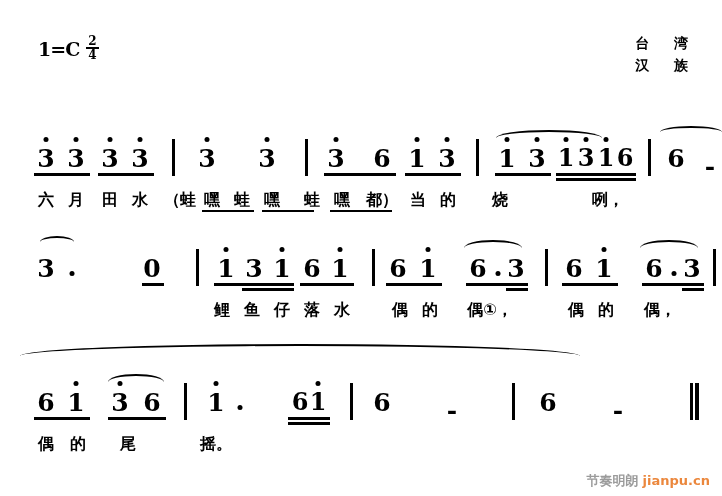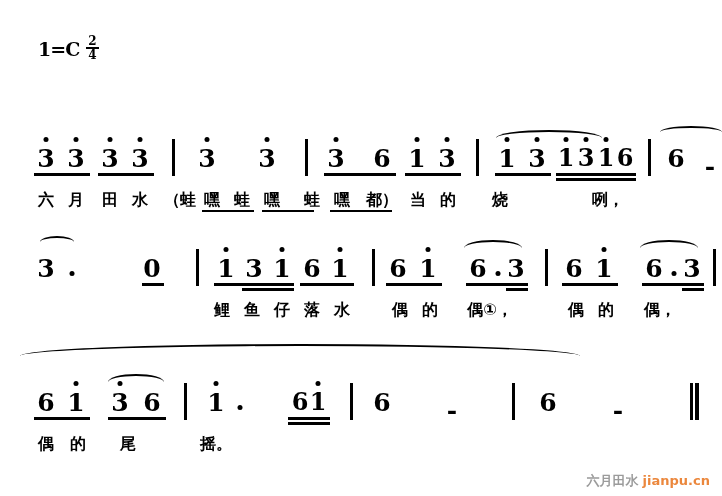--- a/index.html
+++ b/index.html
@@ -128,20 +128,24 @@
 
   <div class="keysig">
     <span class="eq">1=C</span>
     <span class="frac">
       <span class="num">2</span>
       <span class="den">4</span>
     </span>
   </div>
 
 
+  <div class="attrib">
+    <div>台 湾</div>
+    <div>汉 族</div>
+  </div>
 
 
   <div class="line" style="top:128px;">
     <div class="notes">
 
       <span class="odot" style="left:46px;"></span>
       <span class="note" style="left:46px;">3</span>
       <span class="odot" style="left:76px;"></span>
       <span class="note" style="left:76px;">3</span>
       <span class="beam" style="left:34px;width:56px;"></span>
@@ -331,17 +335,17 @@
     </div>
 
     <span class="lyric" style="left:46px;">偶</span>
     <span class="lyric" style="left:78px;">的</span>
     <span class="lyric" style="left:128px;">尾</span>
     <span class="lyric" style="left:216px;">摇。</span>
   </div>
 
 
   <div class="watermark">
-    <span>六月田水</span>
+    <span>节奏明朗</span>
     <span class="dom">jianpu.cn</span>
   </div>
 
 </div>
 
 </body></html>

